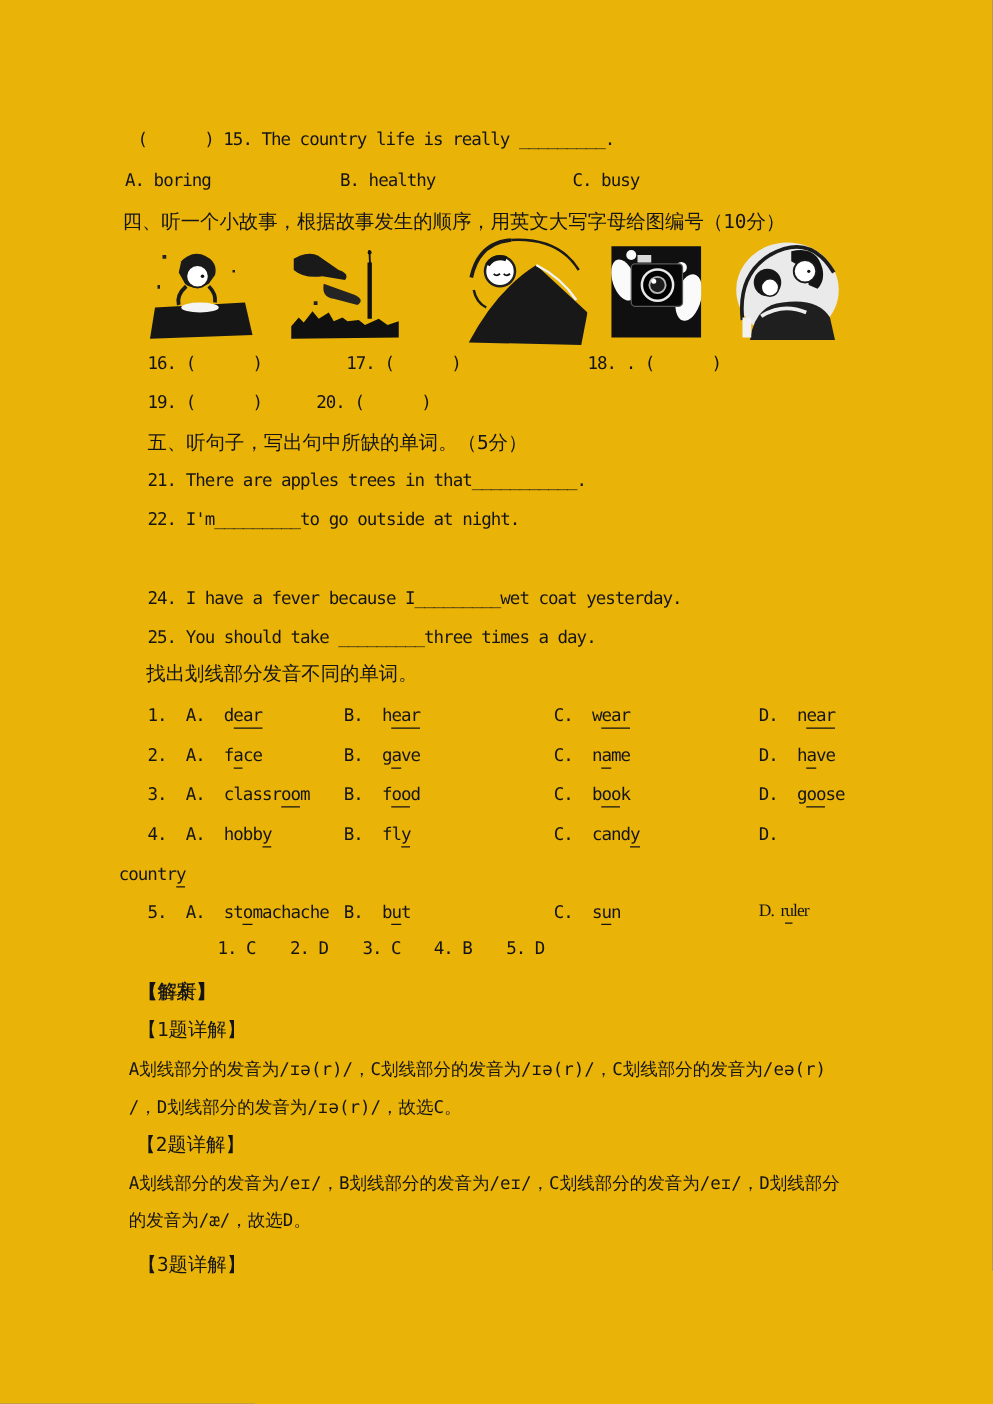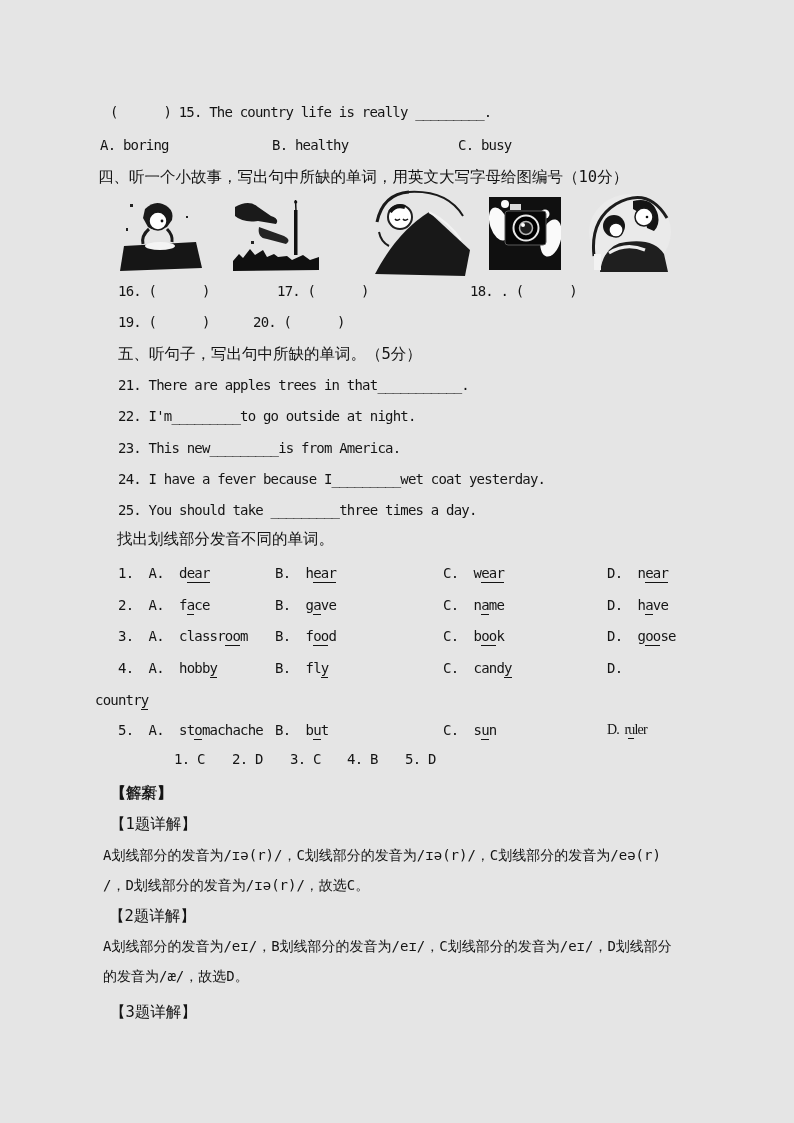--- a/index.html
+++ b/index.html
@@ -1,20 +1,20 @@
 <!DOCTYPE html>
 <html><head>
 <meta charset="utf-8">
 <style>
   html,body{margin:0;padding:0;background:#888;}
   .page{
     position:relative;
     width:794px;height:1123px;
     margin:0 auto;
-    background:#e5e5e5;
+    background:#eab308;
     color:#141414;
     overflow:hidden;
     font-family:"DejaVu Sans Mono","Liberation Mono",monospace;
   }
   .ln{
     position:absolute;
     white-space:pre;
     font-size:14px;
     letter-spacing:-0.8px;
     color:#141414;
@@ -30,21 +30,21 @@
 
 <div class="page">
 
   <div class="ln" style="left:110px;top:104px">(      ) 15. The country life is really _________.</div>
   <div>
     <span class="ln" style="left:100px;top:137px">A. boring</span>
     <span class="ln" style="left:272px;top:137px">B. healthy</span>
     <span class="ln" style="left:458px;top:137px">C. busy</span>
   </div>
 
-  <div class="ln zh" style="left:98px;top:167px">四、听一个小故事，写出句中所缺的单词，用英文大写字母给图编号（10分）</div>
+  <div class="ln zh" style="left:98px;top:167px">四、听一个小故事，根据故事发生的顺序，用英文大写字母给图编号（10分）</div>
 
   <div class="imgbox" style="left:118px;top:196px;width:86px;height:78px">
     <svg viewBox="0 0 86 78">
       <path d="M6 50 L78 46 L84 72 L2 75 Z" fill="#161616"></path>
       <ellipse cx="42" cy="50" rx="15" ry="4" fill="#f4f4f4"></ellipse>
       <path d="M27 13 q11 -11 23 -2 q6 5 4 13 l-5 7 q-12 6 -19 0 l-5 -9 z" fill="#1a1a1a"></path>
       <circle cx="40" cy="25" r="9" fill="#ffffff" stroke="#1a1a1a" stroke-width="1.5"></circle>
       <circle cx="44" cy="25" r="1.4" fill="#111"></circle>
       <path d="M31 33 q-8 7 -6 15" stroke="#1a1a1a" stroke-width="3" fill="none"></path>
       <path d="M49 33 q6 6 5 13" stroke="#1a1a1a" stroke-width="3" fill="none"></path>
@@ -112,21 +112,20 @@
     <span class="ln" style="left:470px;top:283px">18. . (      )</span>
   </div>
   <div>
     <span class="ln" style="left:118px;top:314px">19. (      )</span>
     <span class="ln" style="left:253px;top:314px">20. (      )</span>
   </div>
 
   <div class="ln zh" style="left:118px;top:344px">五、听句子，写出句中所缺的单词。（5分）</div>
   <div class="ln" style="left:118px;top:377px">21. There are apples trees in that___________.</div>
   <div class="ln" style="left:118px;top:408px">22. I'm_________to go outside at night.</div>
-  <div class="ln" style="left:118px;top:440px">23. This new_________is from America.</div>
   <div class="ln" style="left:118px;top:471px">24. I have a fever because I_________wet coat yesterday.</div>
   <div class="ln" style="left:118px;top:502px">25. You should take _________three times a day.</div>
 
   <div class="ln zh" style="left:117px;top:529px">找出划线部分发音不同的单词。</div>
   <div id="phonics-rows">
       <span class="ln" style="left: 118px; top: 565px;">1.  A.  d<span class="ul">ear</span></span>
       <span class="ln" style="left: 275px; top: 565px;">B.  h<span class="ul">ear</span></span>
       <span class="ln" style="left: 443px; top: 565px;">C.  w<span class="ul">ear</span></span>
       <span class="ln" style="left: 607px; top: 565px;">D.  n<span class="ul">ear</span></span>
       <span class="ln" style="left: 118px; top: 597px;">2.  A.  f<span class="ul">a</span>ce</span>

